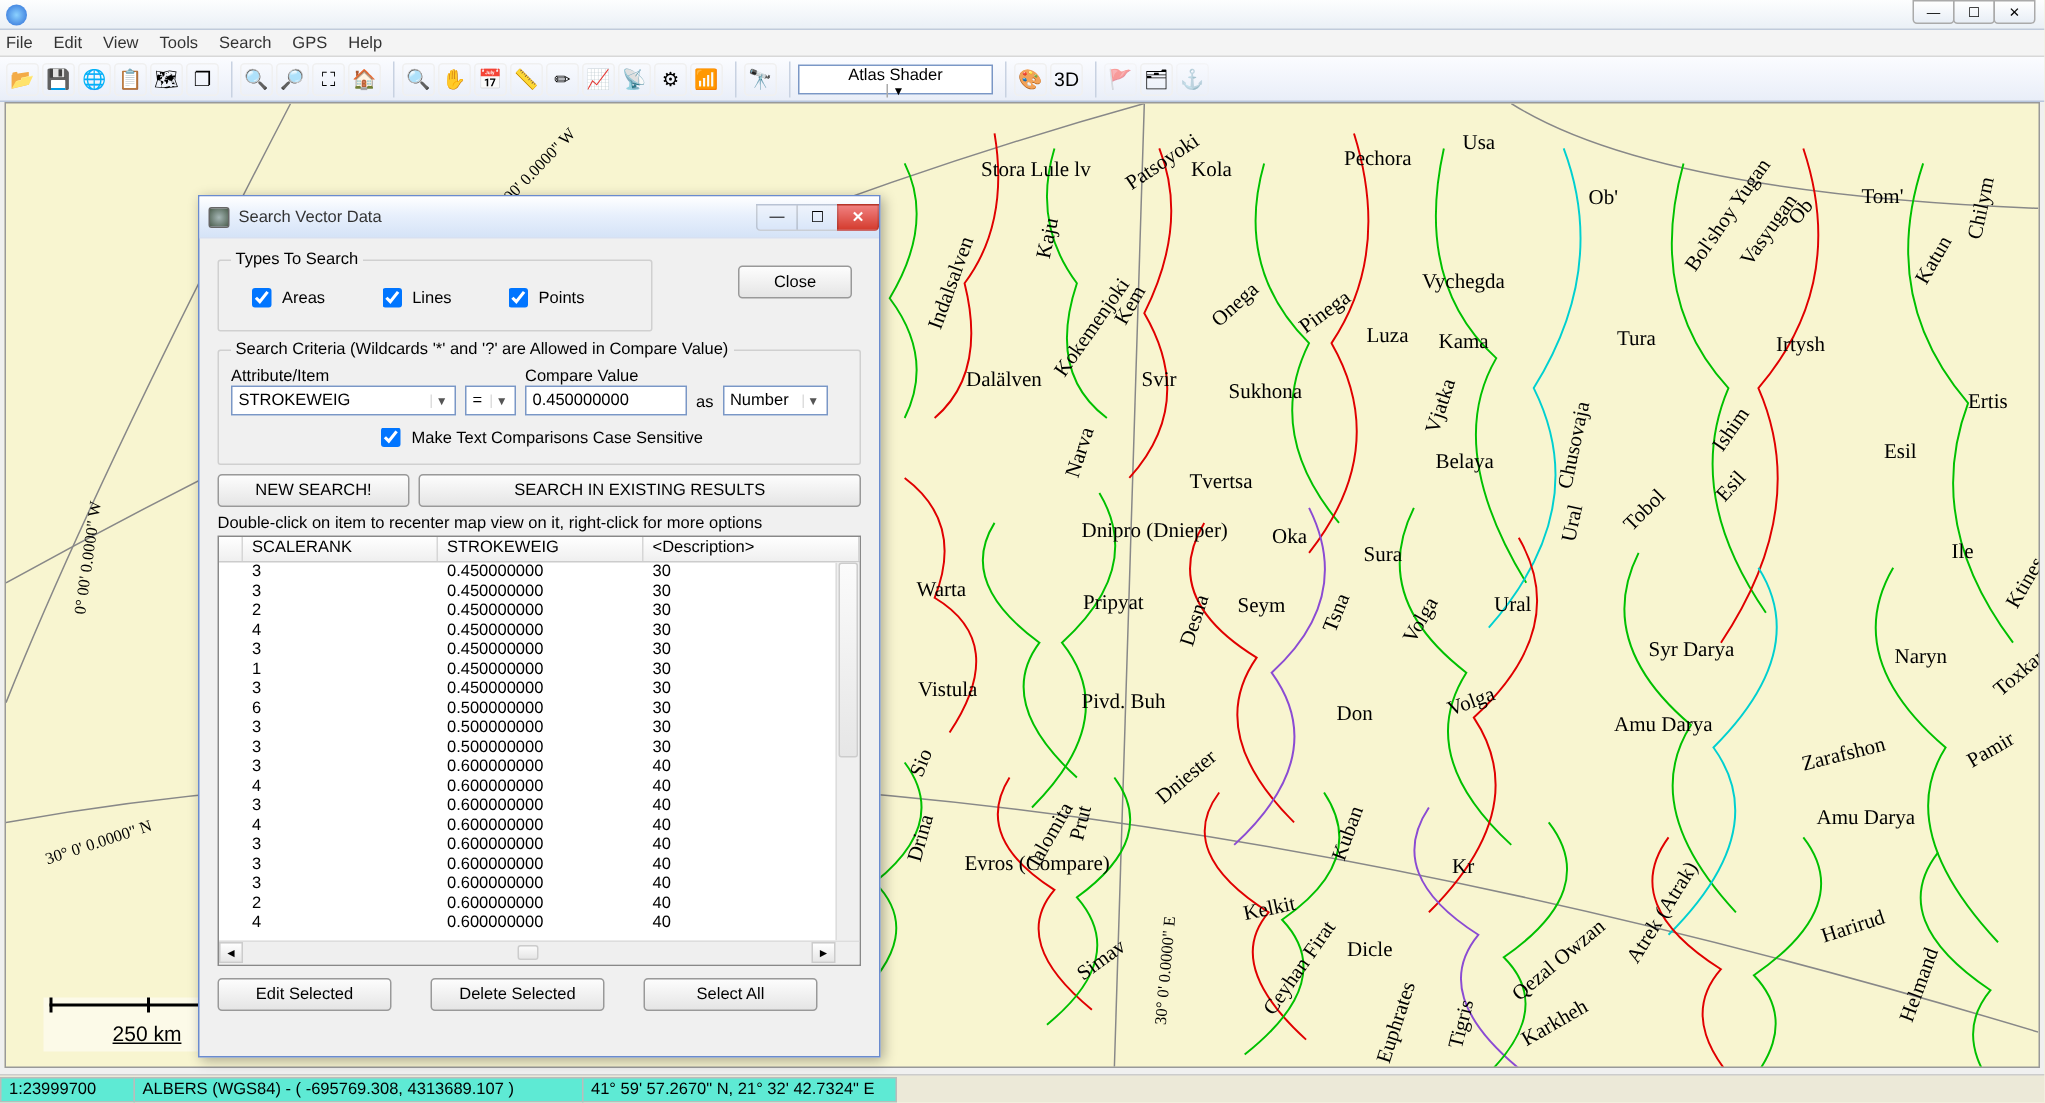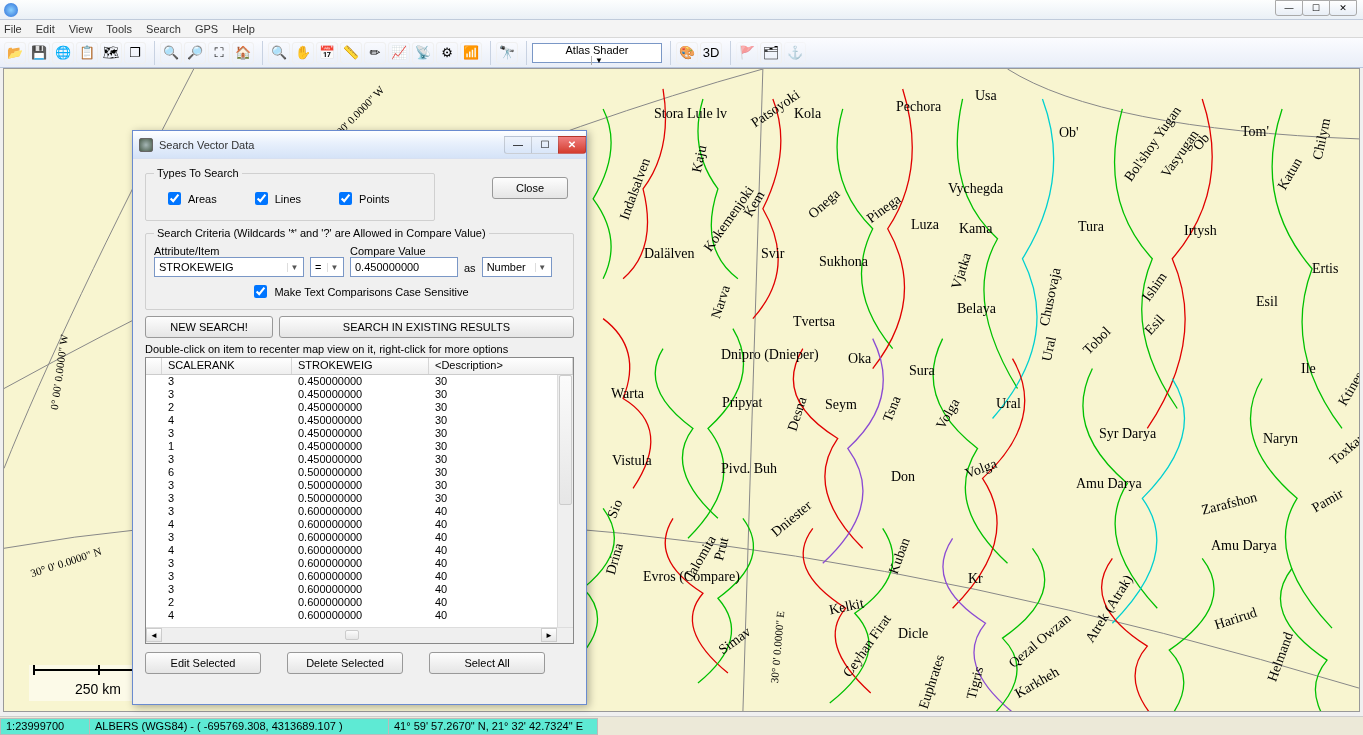--- a/index.html
+++ b/index.html
@@ -20,21 +20,21 @@
   .tbtn { width:22px; height:22px; border:1px solid #f0f0f0; border-radius:3px; display:flex; align-items:center; justify-content:center; font-size:13px;}
 
   .shader { height:20px; width:130px; border:1px solid #7a97c6; background:#fff; display:flex; align-items:center; padding:0 3px; justify-content:space-between;flex-direction:column;}
   .shader .dd{border-left:1px solid #aaa;padding-left:3px;font-size:8px;}
 
   
   .map { position:absolute; top:68px; left:3px; right:3px; bottom:23px; background:#f8f5d0; border:1px solid #999; overflow:hidden;}
   .rivers { position:absolute; inset:0;}
   .maplabel { position:absolute; font-family:"Times New Roman",serif; font-size:14px; white-space:nowrap;}
 
-  .scalebar { position:absolute; left:25px; bottom:10px; background:rgba(255,255,255,0.5); padding:4px;}
+  .scalebar { position:absolute; left:25px; bottom:10px; background:rgba(255,255,255,0.5); padding:4px;text-decoration:underline;}
   .scalebar .bar { width:130px; height:10px; border-top:2px solid #000;position:relative;}
   .scalebar .bar::before,.scalebar .bar::after{content:"";position:absolute;top:-6px;width:2px;height:10px;background:#000;}
   .scalebar .bar::before{left:0;} .scalebar .bar::after{right:0;}
   .scalebar .t{position:absolute;top:-6px;width:2px;height:10px;background:#000;left:50%;}
   .scalebar .lbl{font-size:14px;margin-top:2px;text-align:center;}
 
   .statusbar { position:absolute; left:0; right:0; bottom:0; height:19px; background:#ece9d8; border-top:1px solid #ccc; display:flex; align-items:center;}
   .statusbar .cell { border:1px solid #bbb; padding:1px 5px; height:17px; background:#5eead4; margin-right:-1px;}
   .statusbar .cell.l{flex:1;background:#fff;}
   .statusbar .cell.r{min-width:90px;text-align:left;}

